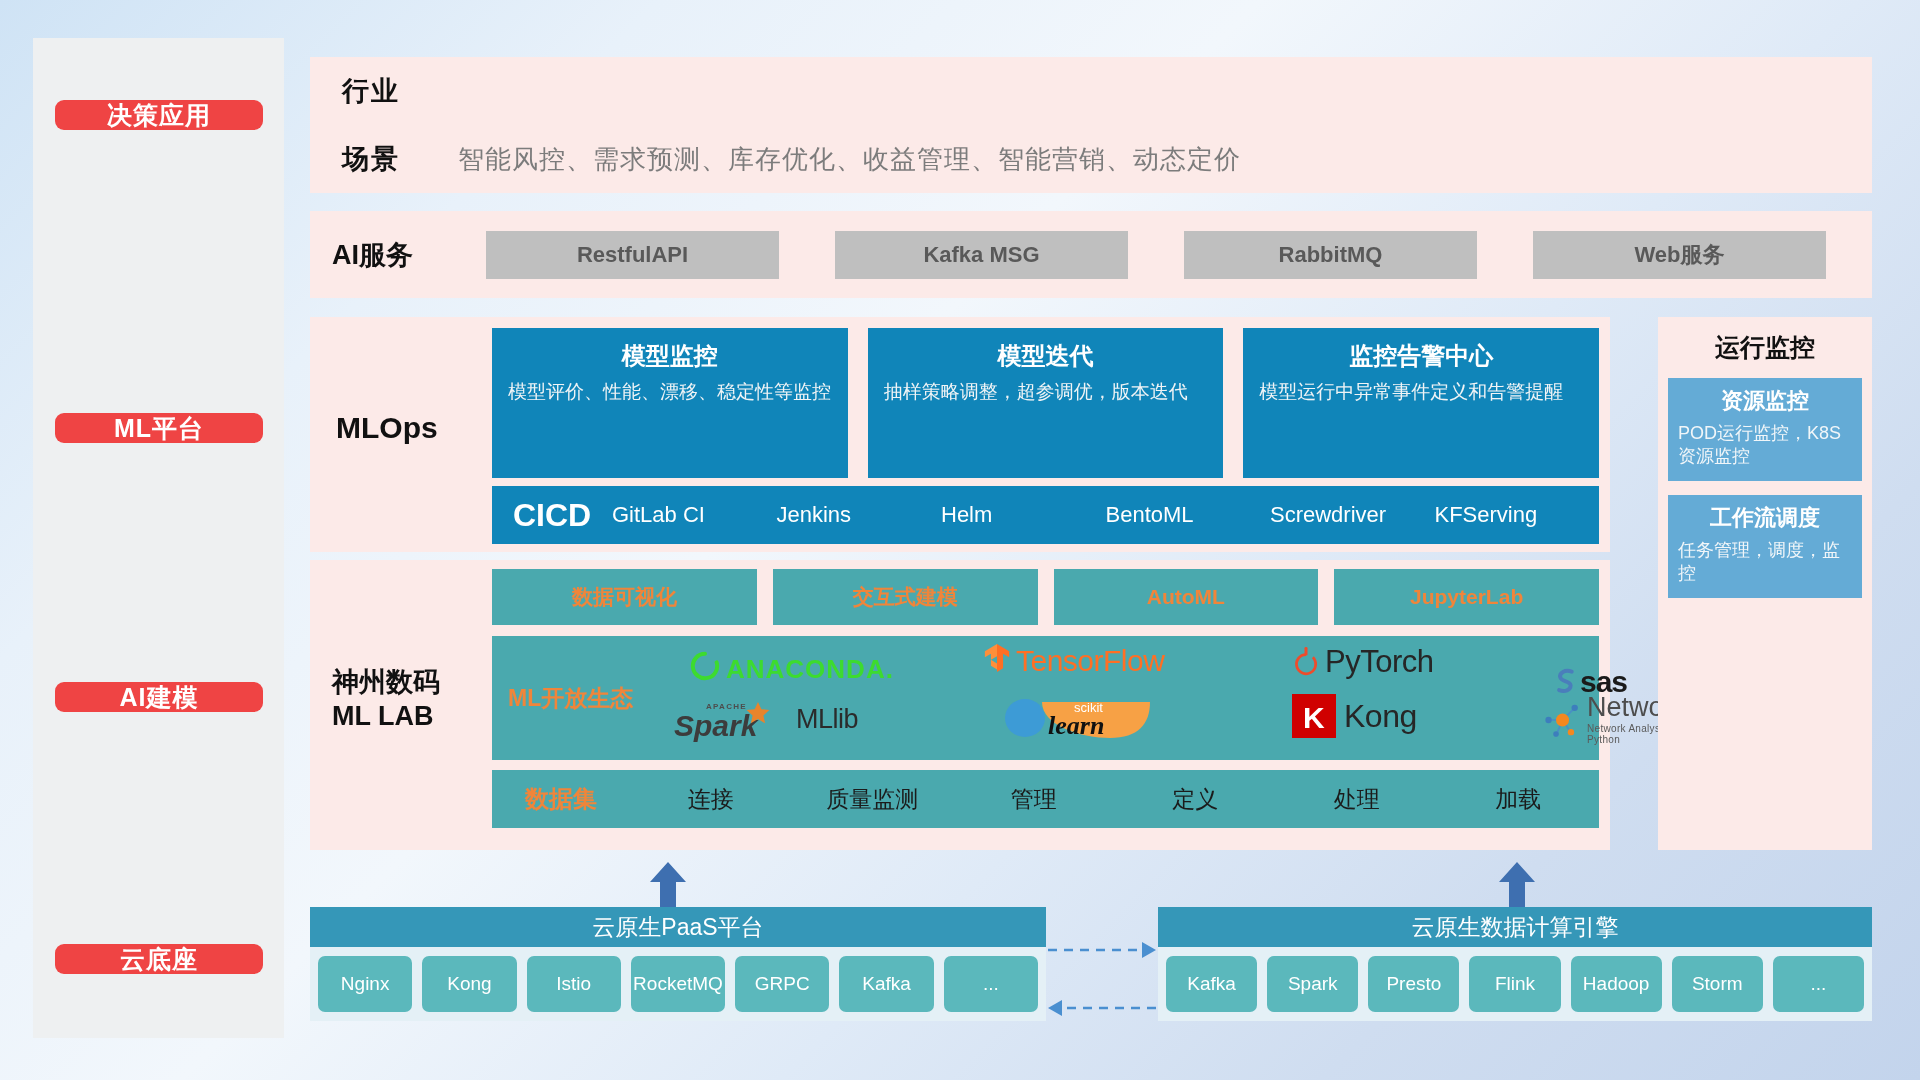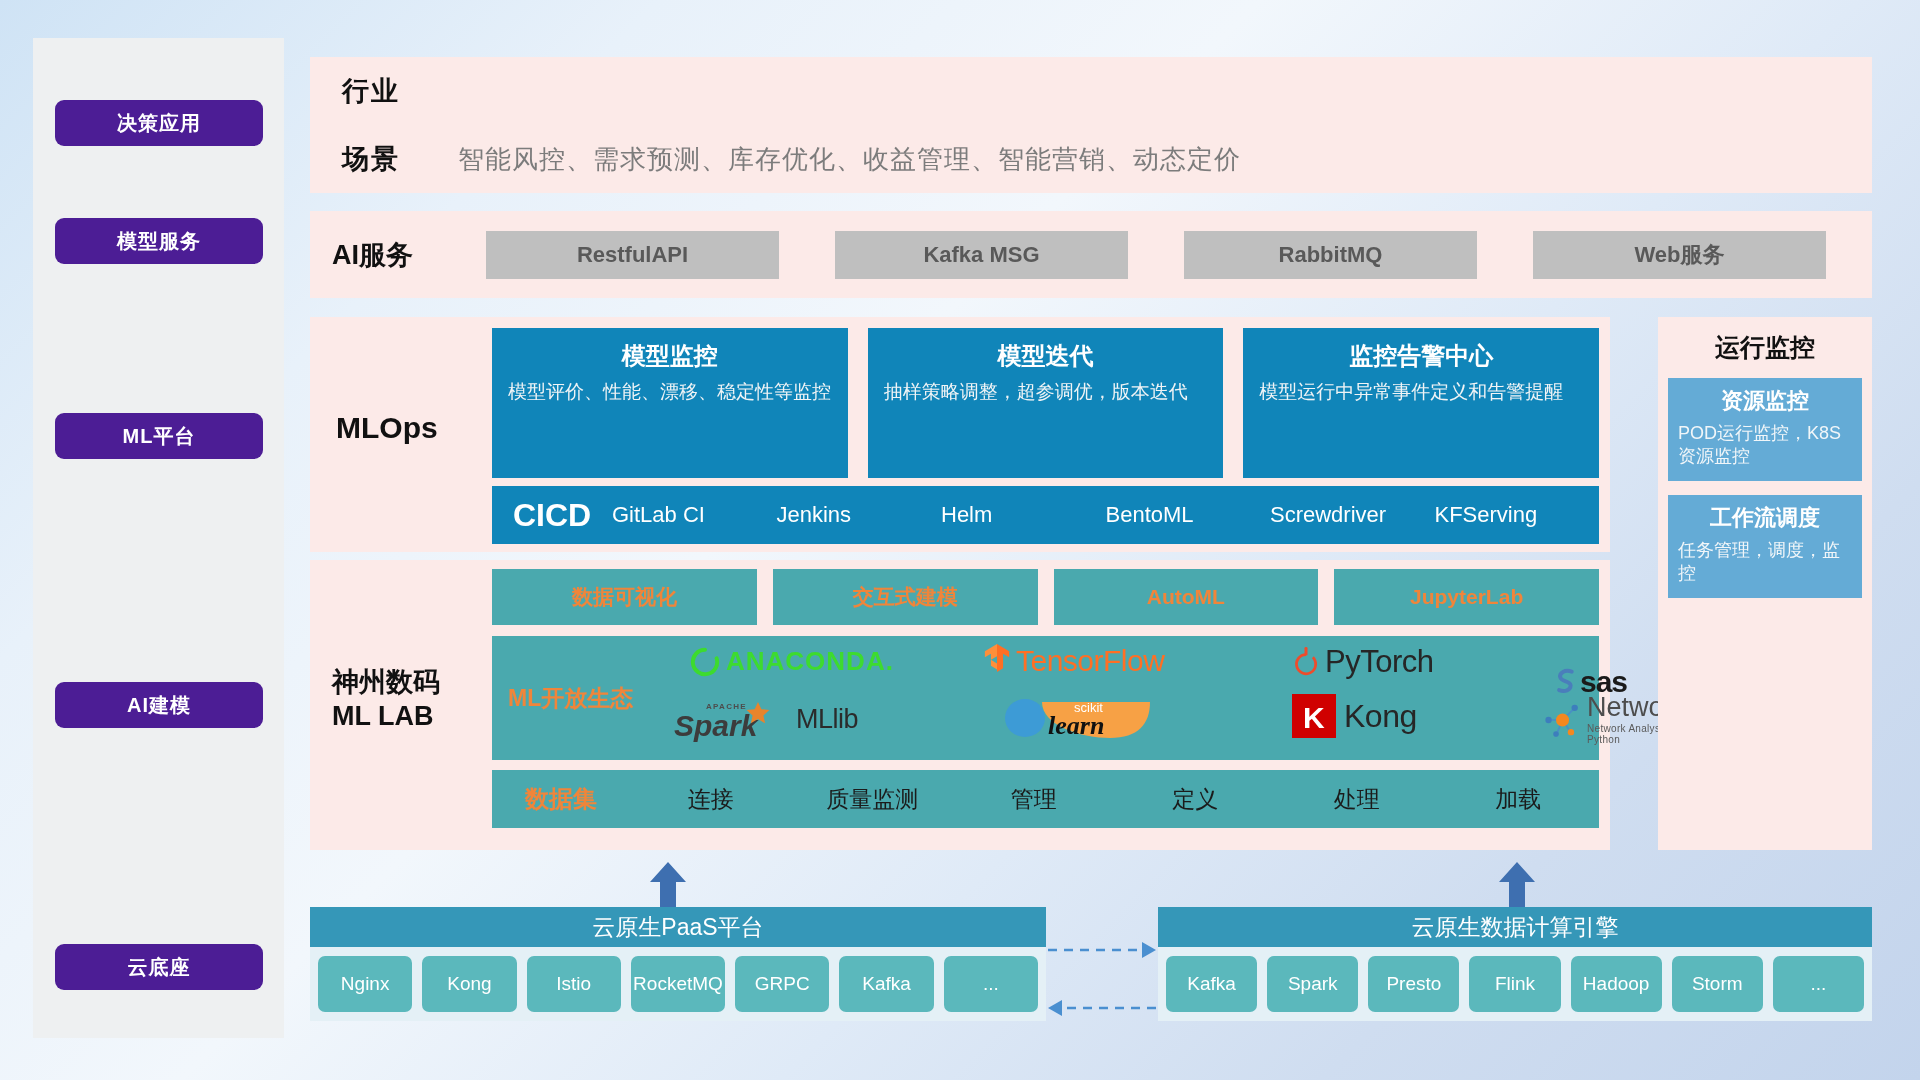--- a/index.html
+++ b/index.html
@@ -11,23 +11,23 @@
     position: relative;
   }
 
   
   #stage-rail {
     position: absolute; left: 33px; top: 38px;
     width: 251px; height: 1000px;
     background: #eef0f1;
   }
   .stage-chip {
-    position: absolute; left: 22px; width: 208px; height: 46px;
-    background: #4c1d95; border-radius: 9px;
-    color: #fff; font-size: 20px; font-weight: bold;
+    position: absolute; left: 22px; width: 208px; height: 30px;
+    background: #ef4444; border-radius: 9px;
+    color: #fff; font-size: 25px; font-weight: bold;
     display: flex; align-items: center; justify-content: center;
     letter-spacing: 1px;
   }
 
   
   .panel {
     position: absolute;
     background: #fceae8;
   }
 
@@ -153,21 +153,20 @@
   .up-arrow { position: absolute; width: 40px; height: 40px; }
   .up-arrow svg { display: block; }
 
   #flow-arrows { position: absolute; left: 1046px; top: 930px; width: 112px; height: 110px; }
 </style>
 </head>
 <body>
 
 <div id="stage-rail">
   <div class="stage-chip" style="top:62px">决策应用</div>
-  <div class="stage-chip" style="top:180px">模型服务</div>
   <div class="stage-chip" style="top:375px">ML平台</div>
   <div class="stage-chip" style="top:644px">AI建模</div>
   <div class="stage-chip" style="top:906px">云底座</div>
 </div>
 
 <div class="panel" id="panel-apps">
   <div class="kv-row">
     <div class="kv-key">行业</div>
   </div>
   <div class="kv-row">
@@ -232,21 +231,21 @@
 
   <div id="eco-band">
     <div id="eco-label">ML开放生态</div>
     <div id="eco-logos">
 
       <div class="logo" style="left:38px; top:10px;">
         <svg width="30" height="30" viewBox="0 0 32 32">
           <path d="M16 3a13 13 0 1 0 12.4 9.1" fill="none" stroke="#3ddb2f" stroke-width="4.2" stroke-linecap="round"></path>
           <circle cx="7" cy="25" r="2.2" fill="#3ddb2f"></circle>
         </svg>
-        <span class="logo-txt" style="color:#3ddb2f; font-weight:bold; letter-spacing:1px; margin-left:6px;">ANACONDA.</span>
+        <span class="logo-txt" style="color:#3ddb2f; font-weight:bold; letter-spacing:1px; margin-left:6px;margin-top:8px;">ANACONDA.</span>
       </div>
 
       <div class="logo" style="left:330px; top:8px;">
         <svg width="30" height="34" viewBox="0 0 24 28">
           <path d="M12 0 2 6v5l5-3v5l5-3z" fill="#ff8f3a"></path>
           <path d="M12 0l10 6v5l-5-3v12l-5 3z" fill="#ff6f24"></path>
           <path d="M7 13v5l5 3v-5z" fill="#ff8f3a"></path>
         </svg>
         <span class="logo-txt" style="color:#ff6f24; margin-left:4px; font-size:30px;">TensorFlow</span>
       </div>

